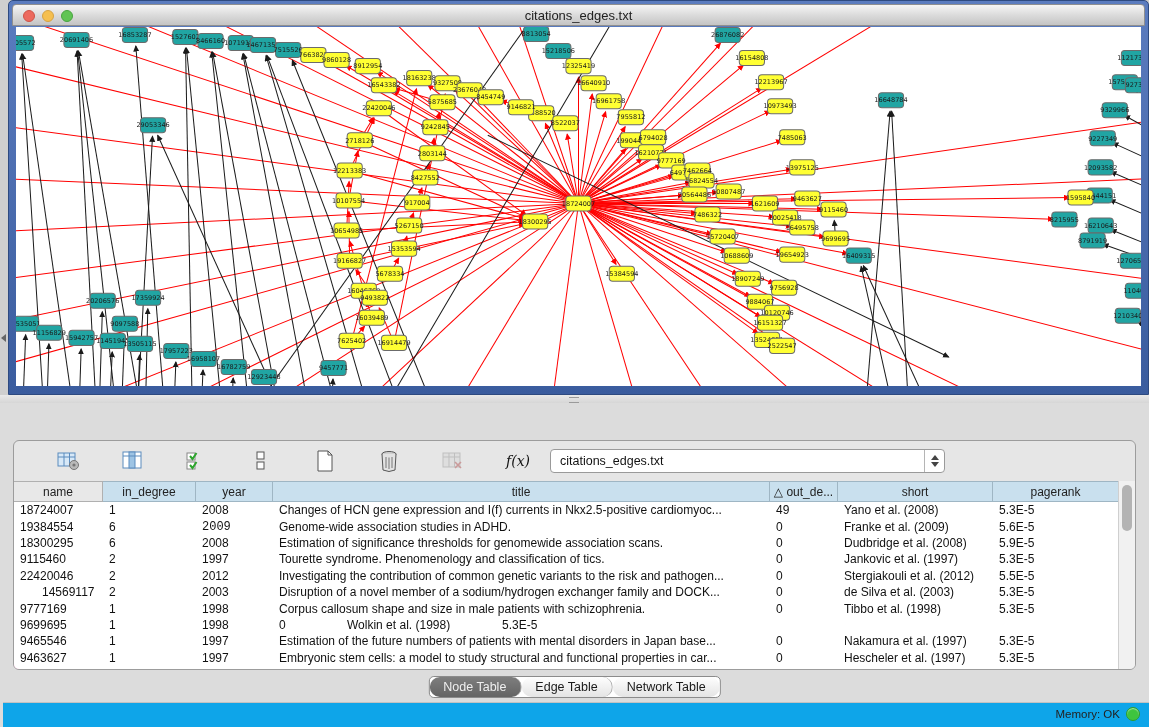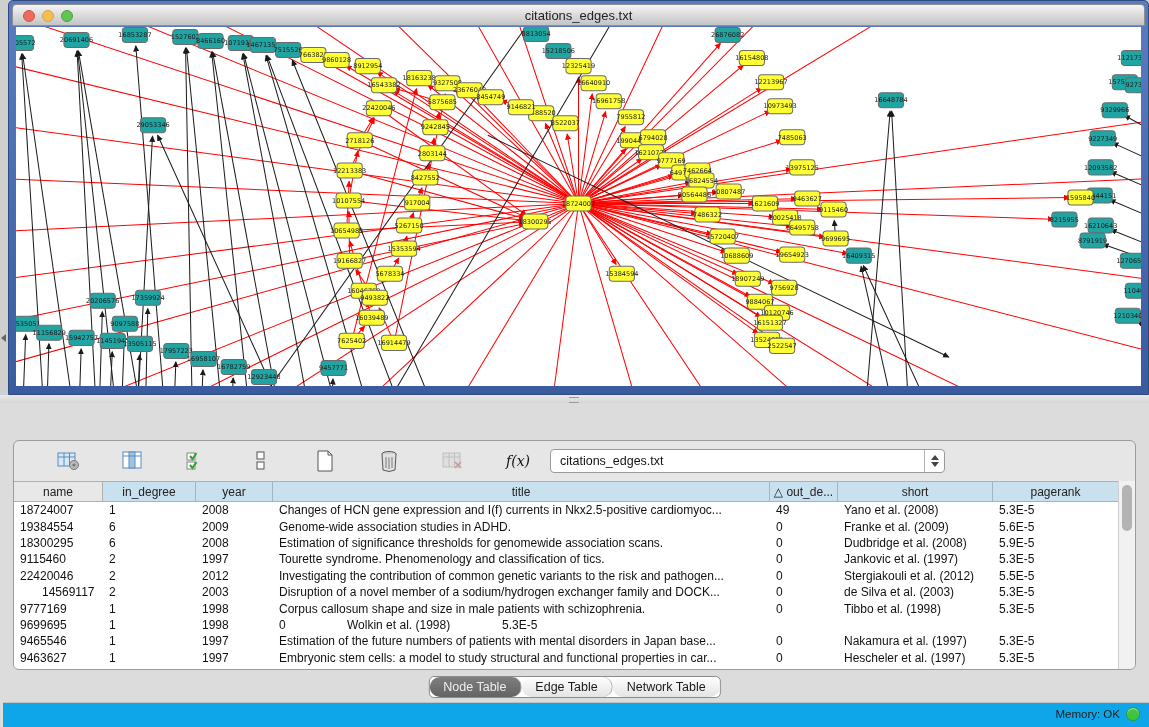--- a/index.html
+++ b/index.html
@@ -778,21 +778,21 @@
             <div class="td" style="width: 93px;">1</div>
             <div class="td" style="width: 77px;">2008</div>
             <div class="td" style="width: 497px;">Changes of HCN gene expression and I(f) currents in Nkx2.5-positive cardiomyoc...</div>
             <div class="td" style="width: 68px;">49</div>
             <div class="td" style="width: 155px;">Yano et al. (2008)</div>
             <div class="td" style="width: 126px;">5.3E-5</div>
           </div>
           <div class="tr">
             <div class="td" style="width: 89px;">19384554</div>
             <div class="td" style="width: 93px;">6</div>
-            <div class="td" style="width: 77px;">2009</div>
+            <div class="td" style="width: 77px; font-family: Liberation Mono, monospace;">2009</div>
             <div class="td" style="width: 497px;">Genome-wide association studies in ADHD.</div>
             <div class="td" style="width: 68px;">0</div>
             <div class="td" style="width: 155px;">Franke et al. (2009)</div>
             <div class="td" style="width: 126px;">5.6E-5</div>
           </div>
           <div class="tr">
             <div class="td" style="width: 89px;">18300295</div>
             <div class="td" style="width: 93px;">6</div>
             <div class="td" style="width: 77px;">2008</div>
             <div class="td" style="width: 497px;">Estimation of significance thresholds for genomewide association scans.</div>

